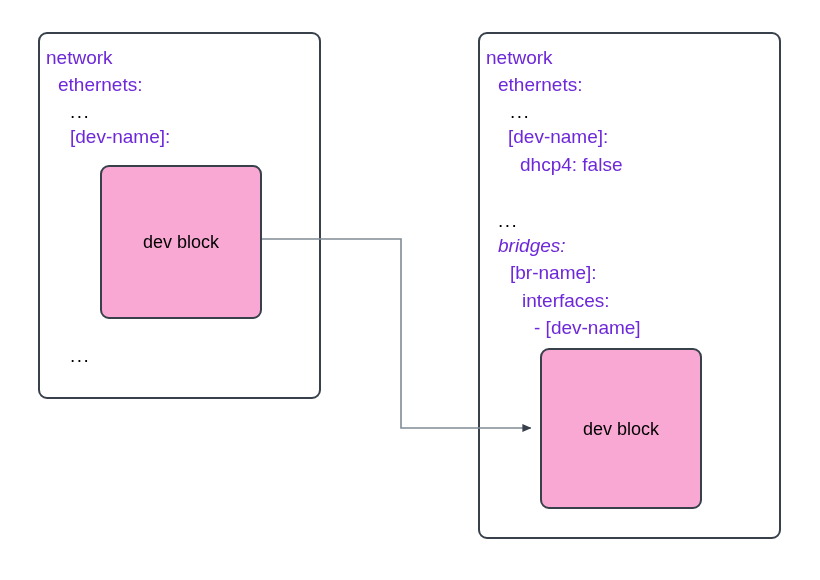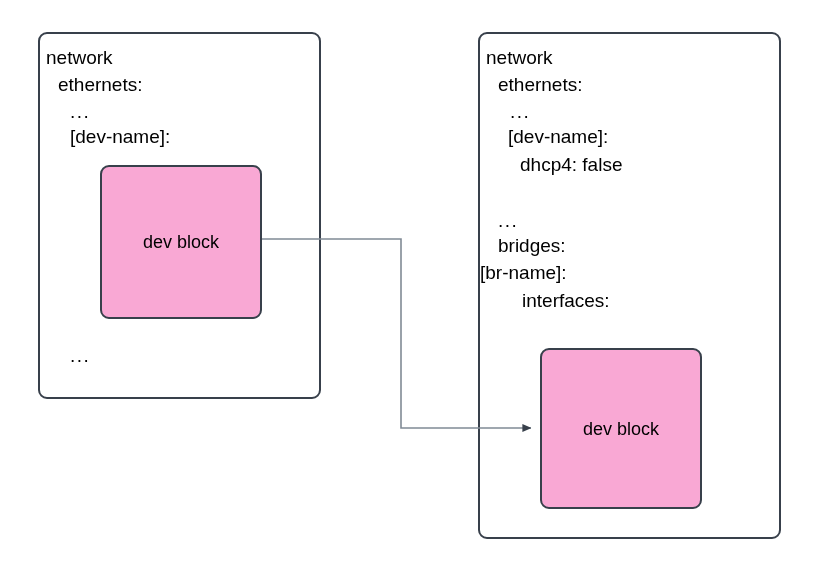--- a/index.html
+++ b/index.html
@@ -65,21 +65,21 @@
   }
   .devblock-label {
     font-size: 18px;
     color: #000000;
     line-height: 1;
     white-space: nowrap;
   }
   .code-line {
     position: absolute;
     font-size: 19px;
-    color: #000000;
+    color: #6d28d9;
     line-height: 1;
     white-space: pre;
   }
   .ellipsis-line {
     position: absolute;
     font-size: 19px;
     color: #000000;
     line-height: 1;
     letter-spacing: 1.5px;
     white-space: pre;
@@ -112,23 +112,24 @@
   </div>
 
   <div class="panel" id="panel-right"></div>
 
   <div class="code-line" style="left:486px; top:48px;">network</div>
   <div class="code-line" style="left:498px; top:75px;">ethernets:</div>
   <div class="ellipsis-line" style="left:510px; top:102px;">...</div>
   <div class="code-line" style="left:508px; top:127px;">[dev-name]:</div>
   <div class="code-line" style="left:520px; top:155px;">dhcp4: false</div>
   <div class="ellipsis-line" style="left:498px; top:211px;">...</div>
-  <div class="code-line" style="left:498px; top:236px;">bridges:</div>
-  <div class="code-line" style="left:480px; top:263px;">[br-name]:</div>
+  <div class="code-line" style="left:498px; top:236px;font-style:italic;">bridges:</div>
+  <div class="code-line" style="left:510px; top:263px;">[br-name]:</div>
   <div class="code-line" style="left:522px; top:291px;">interfaces:</div>
+  <div class="code-line" style="left:534px; top:318px;">- [dev-name]</div>
 
   <div class="devblock" id="devblock-right">
     <span class="devblock-label">dev block</span>
   </div>
 
   <svg id="connector" viewBox="0 0 820 580">
     <defs>
       <marker id="arrowhead" markerWidth="9" markerHeight="8" refX="8.6" refY="4" orient="auto" markerUnits="userSpaceOnUse">
         <path d="M 0 0 L 9 4 L 0 8 z" fill="#38404b"></path>
       </marker>

